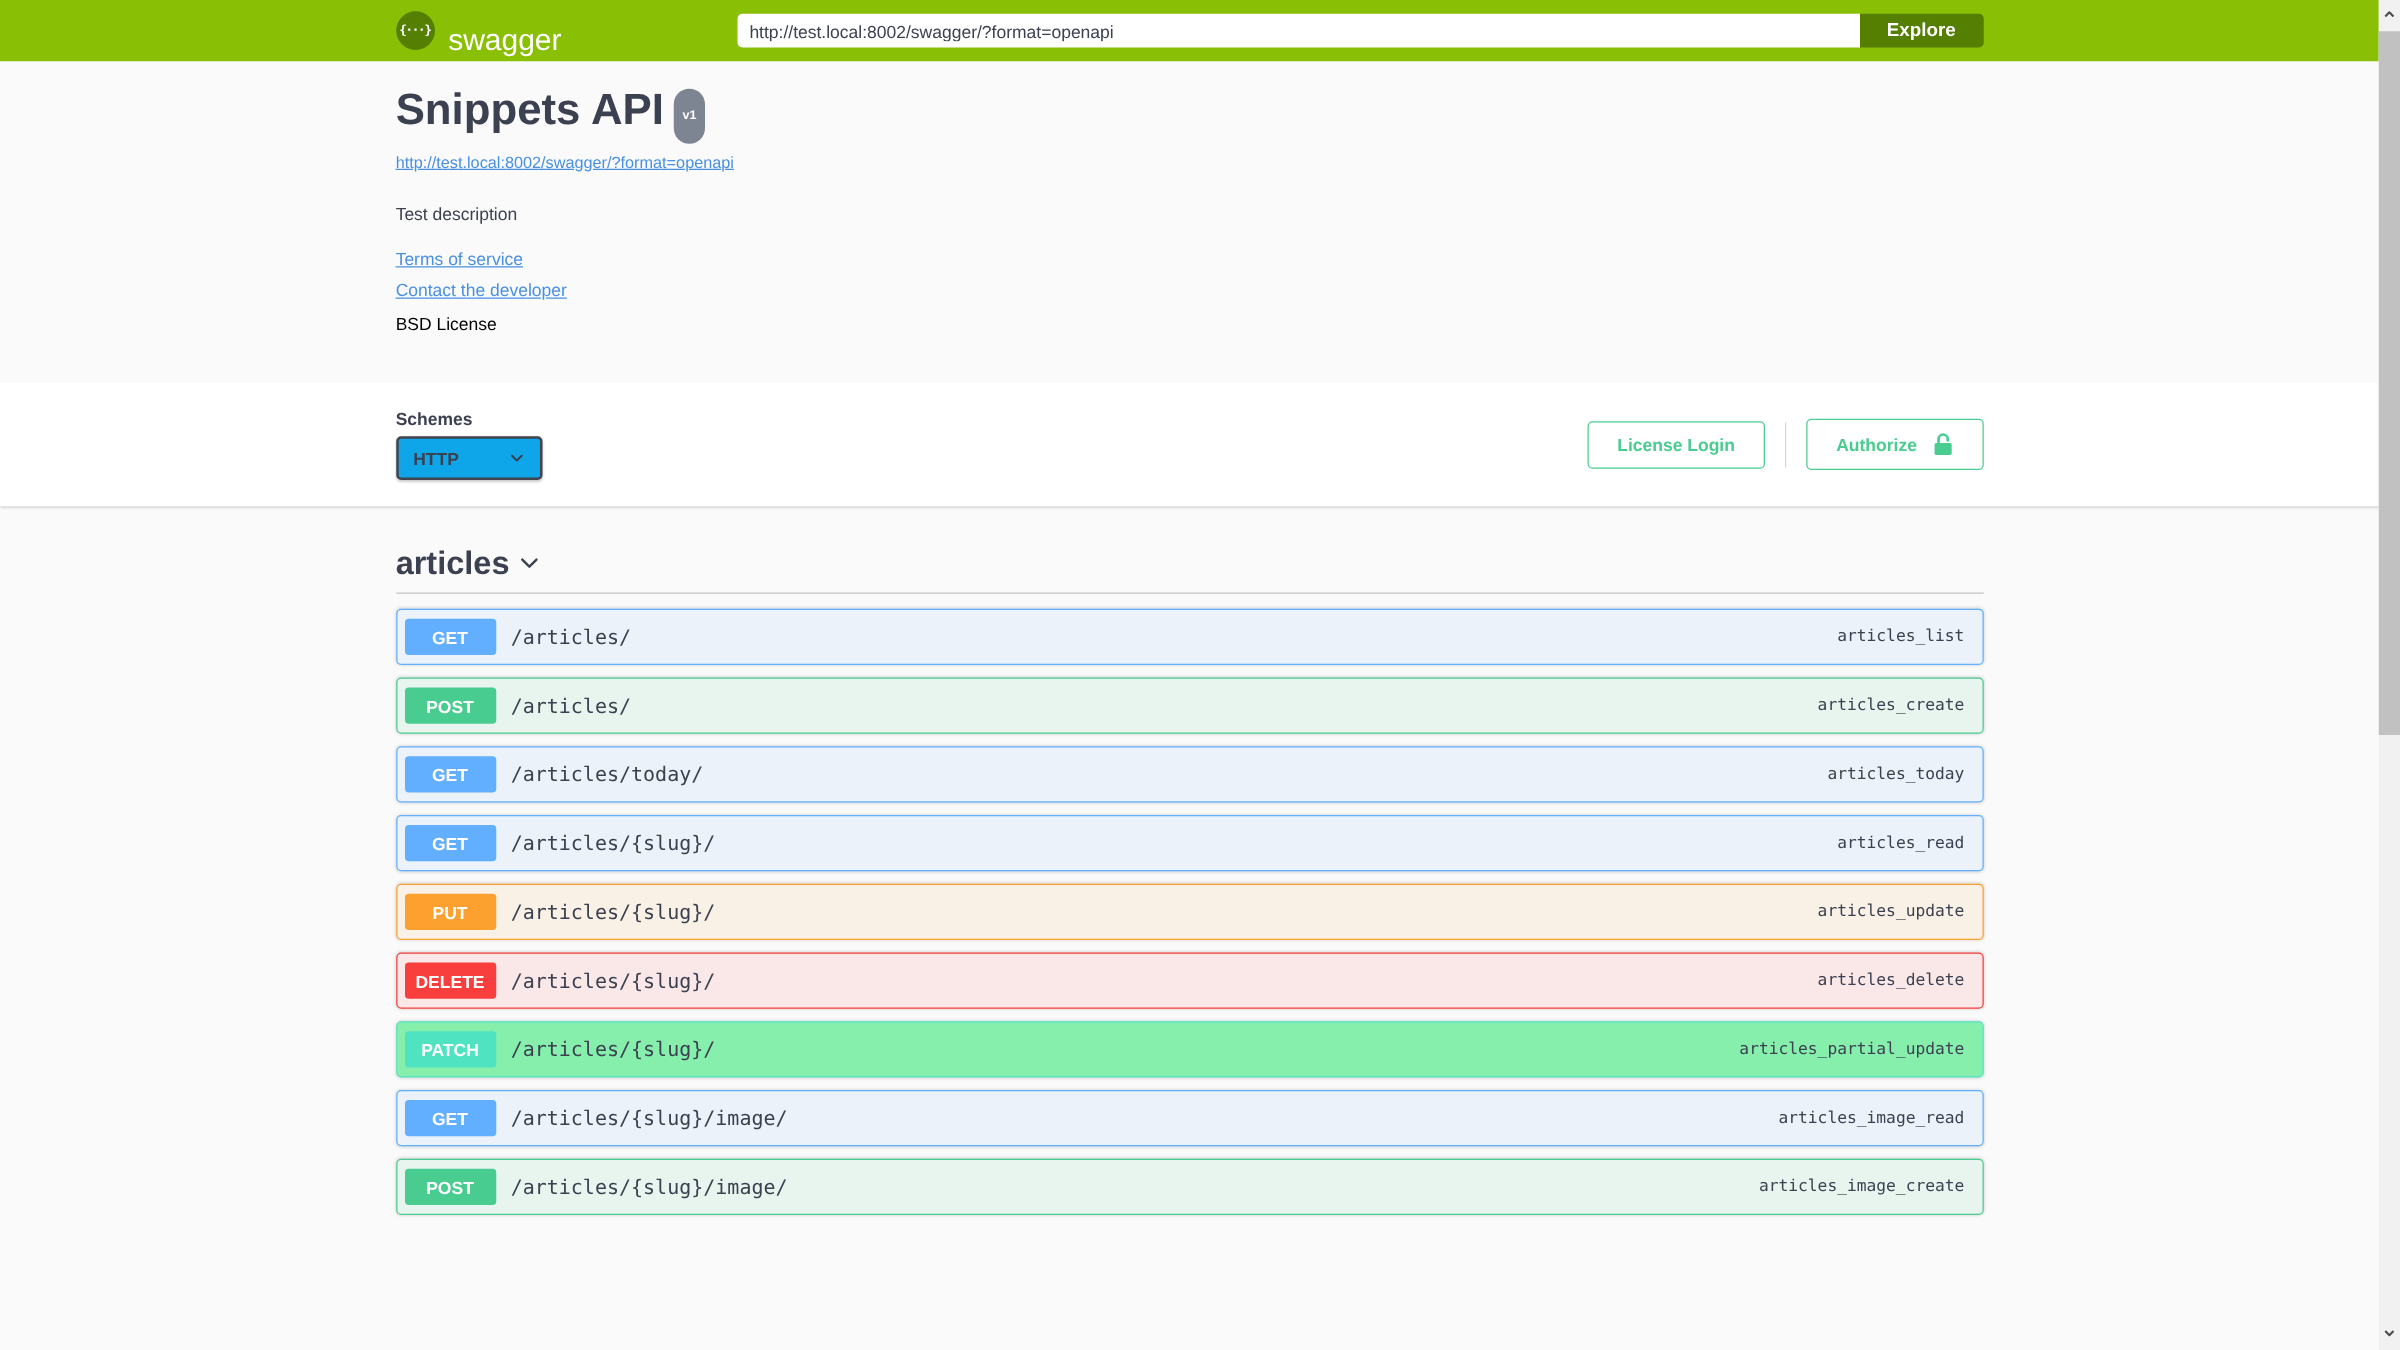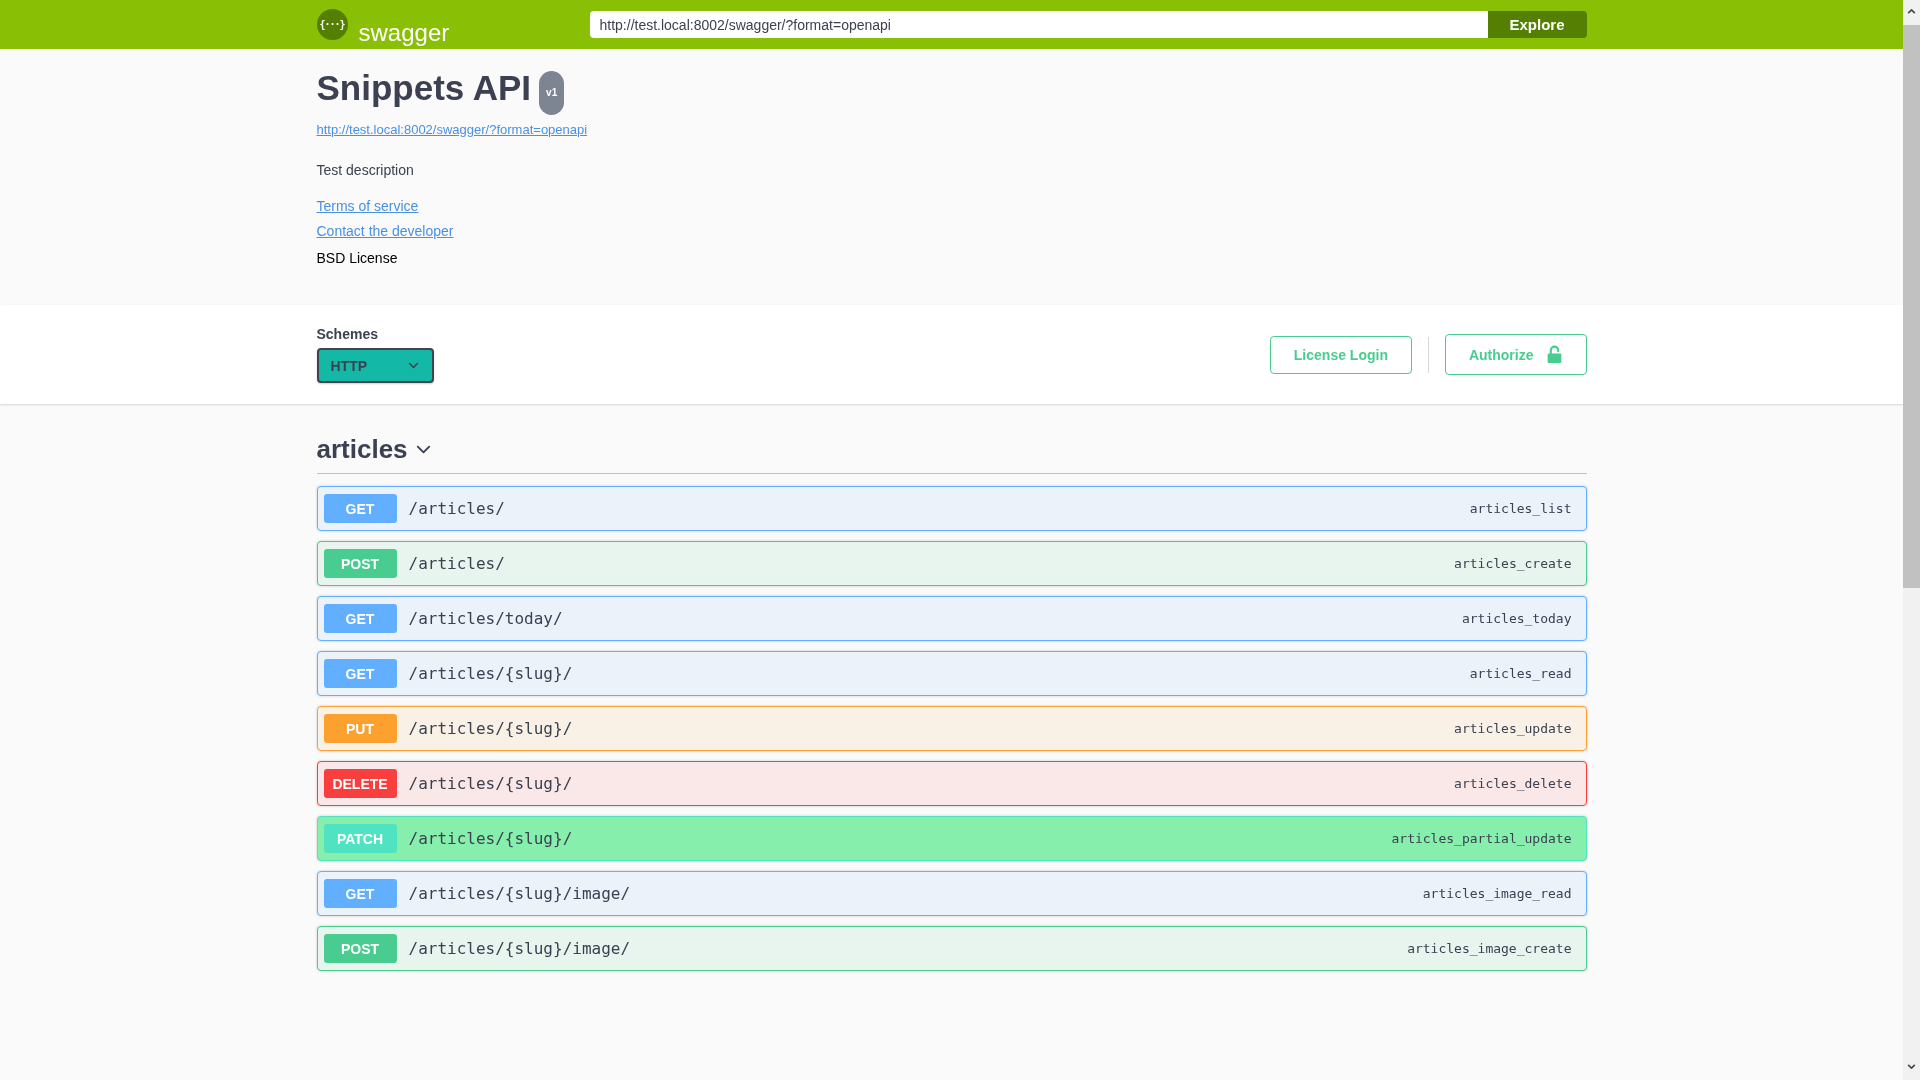--- a/index.html
+++ b/index.html
@@ -54,21 +54,21 @@
   .description { margin-top:24px; font-size:14px; color:#3b4151; }
   .info-link { display:table; margin-top:20px; font-size:14px; color:#4990e2; text-decoration:underline; cursor:pointer; }
   .info-link + .info-link { margin-top:9px; }
   .license { margin-top:11px; font-size:14px; color:#000000; padding-bottom:39px; }
 
   
   .scheme-band { background:#fff; box-shadow:0 1px 2px 0 rgba(0,0,0,.15); }
   .scheme-inner { display:flex; align-items:center; justify-content:space-between; padding:21px 0; }
   .schemes-label { font-size:14px; font-weight:700; color:#3b4151; margin-bottom:6px; }
   .scheme-select {
-    width:117px; height:35px; background:#14b8a6;
+    width:117px; height:35px; background:#0ea5e9;
     border:2px solid #41444e; border-radius:4px;
     box-shadow:0 1px 2px 0 rgba(0,0,0,.2);
     display:flex; align-items:center; justify-content:space-between;
     padding:0 12px; font-weight:700; font-size:14px; color:#3b4151; cursor:pointer;
   }
   .auth-wrap { display:flex; align-items:center; }
   .btn-outline-green {
     border:1px solid #49cc90; color:#49cc90; background:transparent;
     font-weight:700; font-size:14px; border-radius:4px;
     padding:10px 23px; cursor:pointer;

